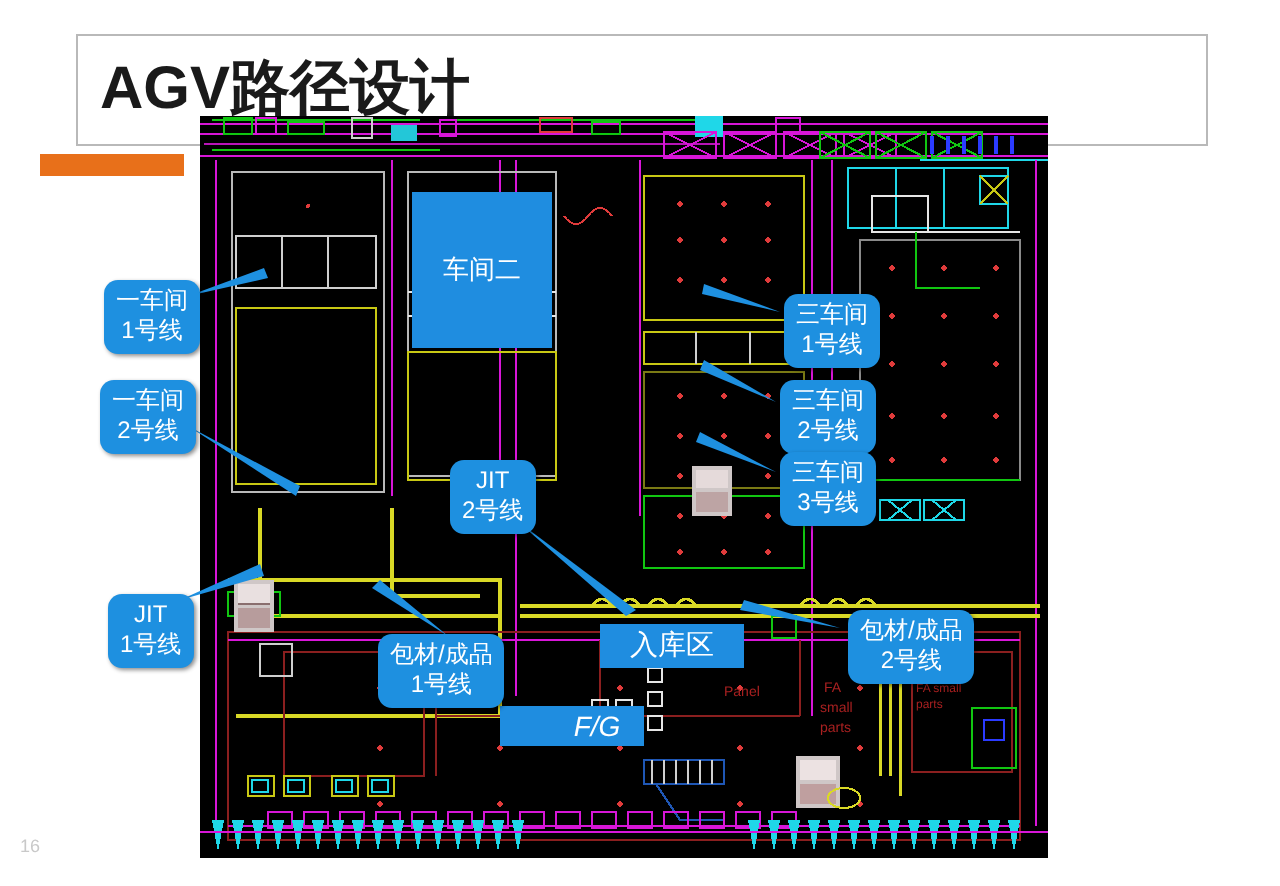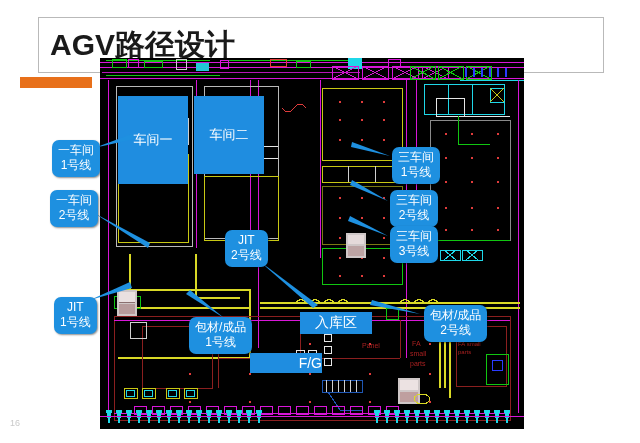--- a/index.html
+++ b/index.html
@@ -381,30 +381,27 @@
       </g>
 
       <text x="262" y="290" fill="#a82020" font-size="7" font-family="Liberation Sans, sans-serif">Panel</text>
       <text x="312" y="288" fill="#a82020" font-size="7" font-family="Liberation Sans, sans-serif">FA</text>
       <text x="310" y="298" fill="#a82020" font-size="7" font-family="Liberation Sans, sans-serif">small</text>
       <text x="310" y="308" fill="#a82020" font-size="7" font-family="Liberation Sans, sans-serif">parts</text>
       <text x="358" y="288" fill="#a82020" font-size="6" font-family="Liberation Sans, sans-serif">FA small</text>
       <text x="358" y="296" fill="#a82020" font-size="6" font-family="Liberation Sans, sans-serif">parts</text>
     </svg>
 
-    <div class="blockbox" style="left:18px;top:38px;width:70px;height:88px;">
-      <span>车间一</span>
-    </div>
-    <div class="blockbox" style="left:94px;top:38px;width:70px;height:78px;">
+    <div class="blockbox" style="left:106px;top:38px;width:70px;height:78px;">
       <span>车间二</span>
     </div>
     <div class="blockbox" style="left:200px;top:254px;width:72px;height:22px;font-size:14px;">
       <span>入库区</span>
     </div>
-    <div class="blockbox" style="left:150px;top:295px;width:72px;height:20px;font-size:14px;justify-content:flex-end;padding-left:25px;">
+    <div class="blockbox" style="left:150px;top:295px;width:72px;height:20px;font-size:14px;justify-content:center;padding-left:25px;font-style:italic;">
       <span>F/G</span>
     </div>
   </div>
 
   <svg class="leaders">
 
     <polygon points="94,148 132,134 134,139" fill="#1e90e0"></polygon>
 
     <polygon points="94,213 150,243 148,248" fill="#1e90e0"></polygon>
 

